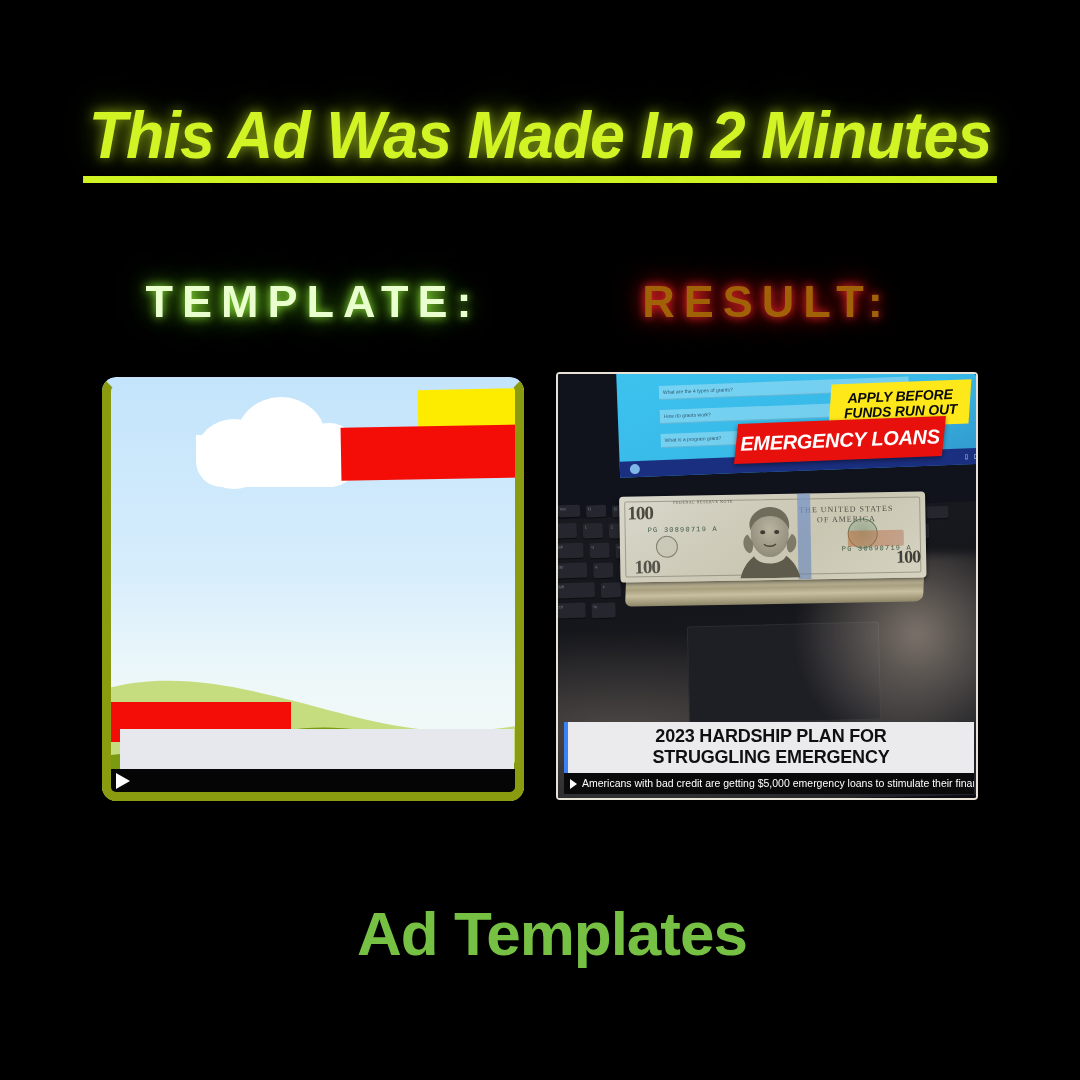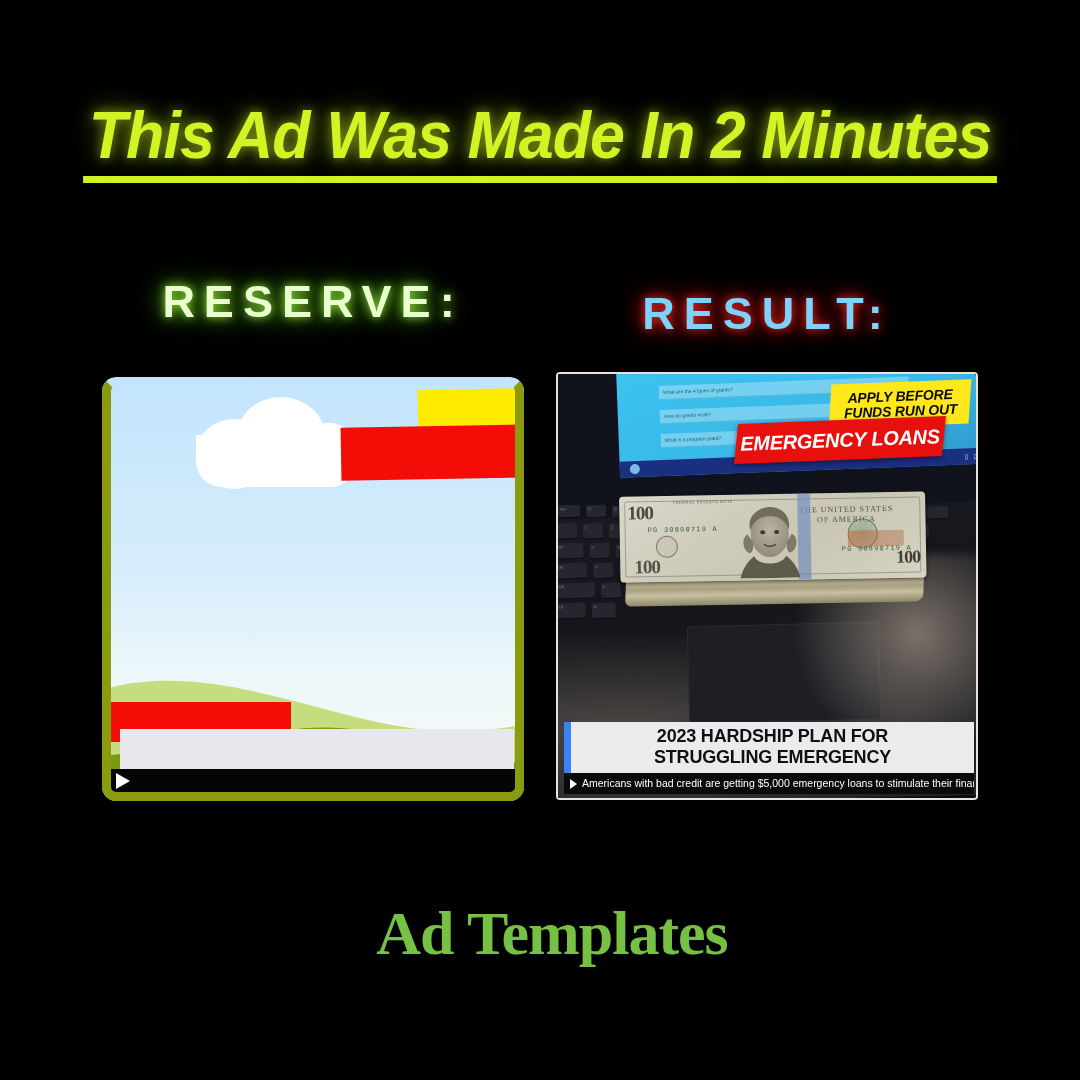--- a/index.html
+++ b/index.html
@@ -65,26 +65,25 @@
     color: #eaffce;
     text-shadow:
       0 0 10px rgba(150,240,60,0.95),
       0 0 22px rgba(110,210,30,0.75),
       0 0 40px rgba(80,170,20,0.5);
   }
   .label-result {
     left: 556px;
     width: 422px;
     text-align: center;
-    color: #7dd3fc;
+    color: #a16207;
     text-shadow:
       0 0 10px rgba(255,40,40,0.95),
       0 0 22px rgba(220,20,20,0.8),
       0 0 42px rgba(170,0,0,0.55);
-    margin-top: 12px;
   }
 
   
   .panel {
     position: absolute;
     overflow: hidden;
   }
 
   
   #template-panel {
@@ -506,21 +505,21 @@
     color: #ffffff;
     font-weight: bold;
     font-size: 15px;
     letter-spacing: .3px;
     padding: 1px 9px 2px 9px;
   }
   .lt-head {
     position: relative;
     margin-left: 4px;
     background: #ebebee;
-    border-left: 7px solid #3b82f6;
+    border-left: 4px solid #3b82f6;
     padding: 4px 6px 5px 6px;
     color: #101010;
     font-weight: bold;
     font-size: 18px;
     line-height: 21px;
     text-align: center;
     letter-spacing: -0.2px;
   }
   .lt-ticker {
     position: relative;
@@ -549,33 +548,33 @@
     position: absolute;
     left: 0; top: 898px;
     width: 1080px;
     text-align: center;
   }
   .footer-text {
     font-size: 62px;
     font-weight: bold;
     color: #76c044;
     letter-spacing: -1px;
-    font-family: Liberation Serif, serif;
+    font-family: Liberation Sans, sans-serif;
     margin-left: 24px;
   }
 </style>
 </head>
 <body>
 
 <div class="headline-wrap">
   <div class="headline">This Ad Was Made In 2 Minutes</div>
 </div>
 
 <div class="labels">
-  <div class="label label-template">RESERVE:</div>
+  <div class="label label-template">TEMPLATE:</div>
   <div class="label label-result">RESULT:</div>
 </div>
 
 <div class="panel" id="template-panel">
   <div class="tpl-inner">
 
     <div>
       <div class="cloud-body" style="left:94px; top:58px; width:160px; height:52px; border-radius:0 0 26px 26px;"></div>
       <div class="cloud-body" style="left:94px; top:42px; width:76px; height:70px; border-radius:50%;"></div>
       <div class="cloud-body" style="left:134px; top:20px; width:90px; height:84px; border-radius:50%;"></div>

